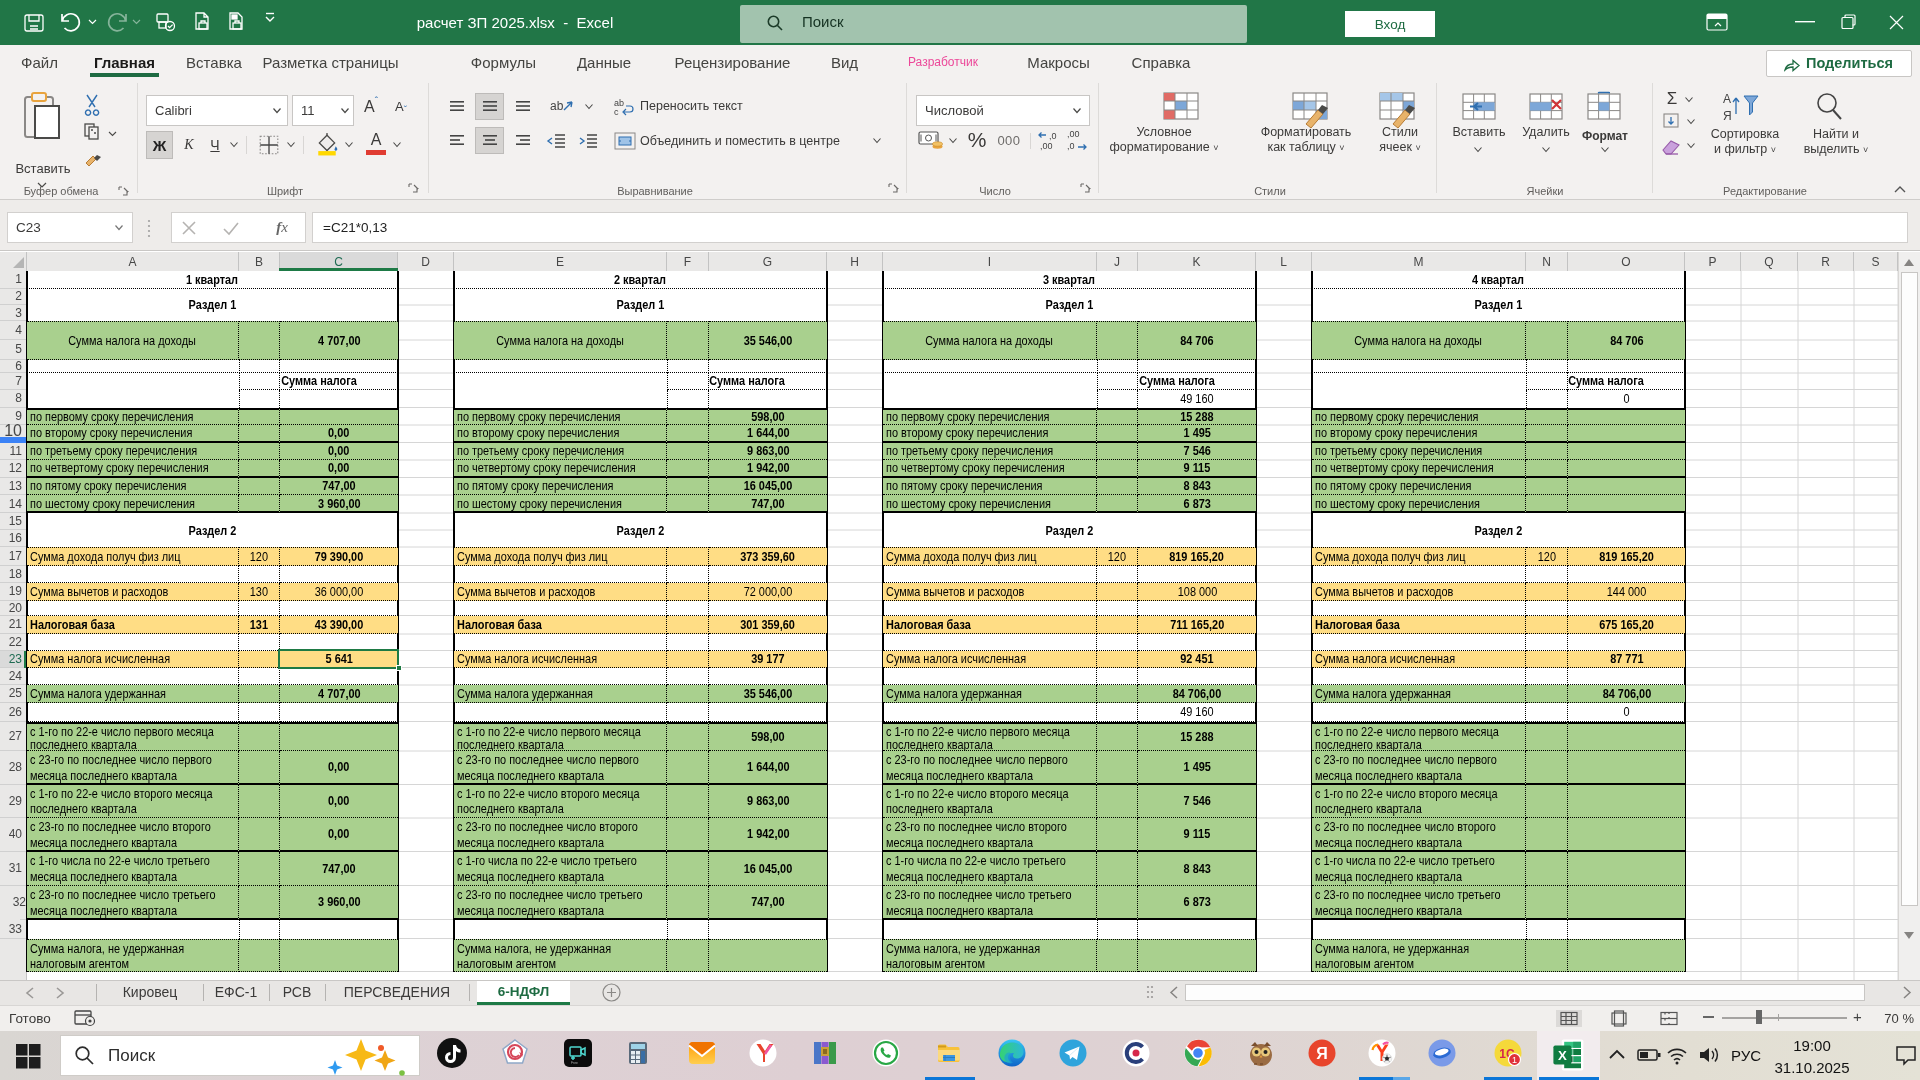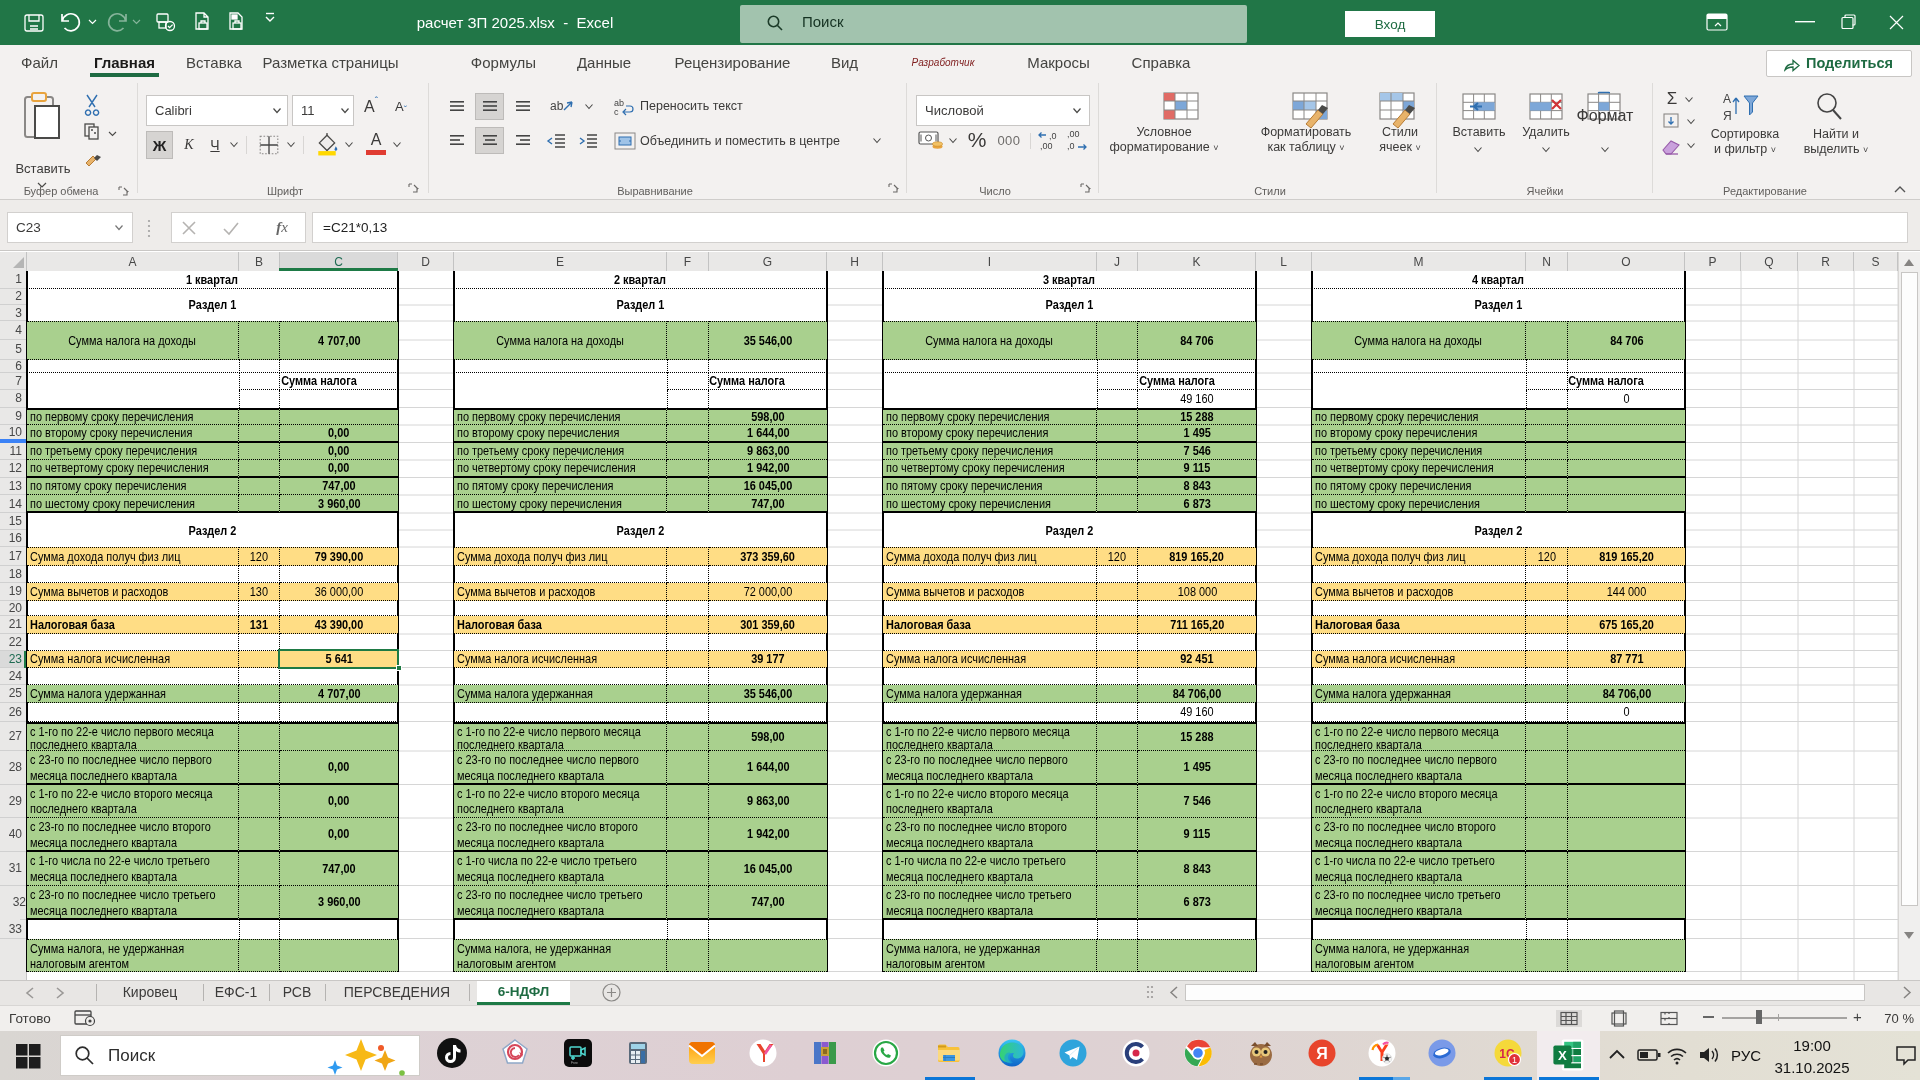--- a/index.html
+++ b/index.html
@@ -65,21 +65,21 @@
 <div style="left:0px;top:45px;width:1920px;height:155px;background:#f3f1f0;border-bottom:1px solid #cfcdcb;"></div>
 <div class="ct" style="left:12px;top:50px;width:55px;height:24px;color:#444441;font-size:15px;font-weight:400;justify-content:center;">Файл</div>
 <div class="ct" style="left:82px;top:50px;width:85px;height:24px;color:#1b1a19;font-size:15px;font-weight:700;justify-content:center;">Главная</div>
 <div style="left:90px;top:73px;width:69px;height:3.5px;background:#1e6b42;"></div>
 <div class="ct" style="left:177px;top:50px;width:74px;height:24px;color:#444441;font-size:15px;font-weight:400;justify-content:center;">Вставка</div>
 <div class="ct" style="left:272px;top:50px;width:117px;height:24px;color:#444441;font-size:15px;font-weight:400;justify-content:center;">Разметка страницы</div>
 <div class="ct" style="left:459px;top:50px;width:89px;height:24px;color:#444441;font-size:15px;font-weight:400;justify-content:center;">Формулы</div>
 <div class="ct" style="left:565px;top:50px;width:78px;height:24px;color:#444441;font-size:15px;font-weight:400;justify-content:center;">Данные</div>
 <div class="ct" style="left:658px;top:50px;width:149px;height:24px;color:#444441;font-size:15px;font-weight:400;justify-content:center;">Рецензирование</div>
 <div class="ct" style="left:822px;top:50px;width:45px;height:24px;color:#444441;font-size:15px;font-weight:400;justify-content:center;">Вид</div>
-<div class="ct" style="left:884px;top:50px;width:118px;height:24px;color:#7f1d1d;font-size:10px;font-weight:400;justify-content:center;font-style:italic;">Разработчик</div>
+<div class="ct" style="left:884px;top:50px;width:118px;height:24px;color:#ec4899;font-size:12px;font-weight:400;justify-content:center;">Разработчик</div>
 <div class="ct" style="left:1014px;top:50px;width:89px;height:24px;color:#444441;font-size:15px;font-weight:400;justify-content:center;">Макросы</div>
 <div class="ct" style="left:1121px;top:50px;width:80px;height:24px;color:#444441;font-size:15px;font-weight:400;justify-content:center;">Справка</div>
 <div style="left:1766px;top:50px;width:146px;height:27px;background:#fff;border:1px solid #c8c6c4;border-radius:2px;"></div>
 <svg style="left:1783px;top:55px;width:18px;height:17px" viewBox="0 0 18 17">
 <path d="M2 15 c1-4 4-6 8-6 v-3.5 l6 5 -6 5 v-3.5 c-3.5 0-6 1-8 3z" fill="none" stroke="#1e6b42" stroke-width="1.3"></path>
     </svg>
 <div class="cl" style="left:1806px;top:50px;width:110px;height:26px;color:#1e6b42;font-size:14.5px;font-weight:700;">Поделиться</div>
 <div style="left:137px;top:83px;width:1px;height:110px;background:#dddbd9;"></div>
 <div style="left:428px;top:83px;width:1px;height:110px;background:#dddbd9;"></div>
 <div style="left:906px;top:83px;width:1px;height:110px;background:#dddbd9;"></div>
@@ -318,21 +318,21 @@
 <div class="ct" style="left:1513px;top:124px;width:66px;height:16px;color:#3b3a39;font-size:12.5px;justify-content:center;">Удалить</div>
 <svg style="left:1541px;top:146px;width:10px;height:8px" viewBox="0 0 10 8">
       <path d="M1.5 1.5 l3.5 4 3.5-4" stroke="#4a4a48" stroke-width="1.1" fill="none"></path>
     </svg>
 <svg style="left:1585px;top:92px;width:38px;height:30px" viewBox="0 0 38 30">
       <rect x="3" y="2" width="32" height="25" fill="#fff" stroke="#8a8886" stroke-width="1.2"></rect>
       <path d="M3 10.3 h32 M3 18.6 h32 M13.6 2 v25 M24.3 2 v25" stroke="#8a8886" stroke-width="1"></path>
       <rect x="13.6" y="10.3" width="10.7" height="8.3" fill="#7da7d8"></rect>
       <path d="M13.6 0.5 h10.7 M13.6 0 v1.5 m10.7 -1.5 v1.5" stroke="#2f6fb0" stroke-width="1.4"></path>
     </svg>
-<div class="ct" style="left:1572px;top:108px;width:66px;height:16px;color:#3b3a39;font-size:16px;justify-content:center;">Формат</div>
+<div class="ct" style="left:1572px;top:128px;width:66px;height:16px;color:#3b3a39;font-size:12px;justify-content:center;font-weight:bold;">Формат</div>
 <svg style="left:1600px;top:146px;width:10px;height:8px" viewBox="0 0 10 8">
       <path d="M1.5 1.5 l3.5 4 3.5-4" stroke="#4a4a48" stroke-width="1.1" fill="none"></path>
     </svg>
 <div class="ct" style="left:1490px;top:184px;width:110px;height:14px;color:#605e5c;font-size:11px;justify-content:center;">Ячейки</div>
 <div class="ct" style="left:1660px;top:88px;width:24px;height:22px;color:#3b3a39;font-size:17px;justify-content:center;">Σ</div>
 <svg style="left:1684px;top:96px;width:10px;height:8px" viewBox="0 0 10 8">
       <path d="M1.5 1.5 l3.5 4 3.5-4" stroke="#4a4a48" stroke-width="1.1" fill="none"></path>
     </svg>
 <svg style="left:1662px;top:112px;width:20px;height:18px" viewBox="0 0 20 18">
 <rect x="2" y="2" width="14" height="13" fill="none" stroke="#8a8886" stroke-width="1.1"></rect>
@@ -422,21 +422,21 @@
 <div style="left:0px;top:271px;width:27px;height:709px;background:#e9e8e7;border-right:1px solid #c3c3c3;"></div>
 <div style="left:0px;top:271px;width:26px;height:17.5px;color:#474747;font-size:12px;justify-content:flex-end;padding-right:4px;border-bottom:1px solid #d0d0d0;align-items:center;display:flex;">1</div>
 <div style="left:0px;top:288.5px;width:26px;height:16.5px;color:#474747;font-size:12px;justify-content:flex-end;padding-right:4px;border-bottom:1px solid #d0d0d0;align-items:center;display:flex;">2</div>
 <div style="left:0px;top:305px;width:26px;height:16px;color:#474747;font-size:12px;justify-content:flex-end;padding-right:4px;border-bottom:1px solid #d0d0d0;align-items:center;display:flex;">3</div>
 <div style="left:0px;top:321px;width:26px;height:19px;color:#474747;font-size:12px;justify-content:flex-end;padding-right:4px;border-bottom:1px solid #d0d0d0;align-items:center;display:flex;">4</div>
 <div style="left:0px;top:340px;width:26px;height:19.5px;color:#474747;font-size:12px;justify-content:flex-end;padding-right:4px;border-bottom:1px solid #d0d0d0;align-items:center;display:flex;">5</div>
 <div style="left:0px;top:359.5px;width:26px;height:13.5px;color:#474747;font-size:12px;justify-content:flex-end;padding-right:4px;border-bottom:1px solid #d0d0d0;align-items:center;display:flex;">6</div>
 <div style="left:0px;top:373px;width:26px;height:16.5px;color:#474747;font-size:12px;justify-content:flex-end;padding-right:4px;border-bottom:1px solid #d0d0d0;align-items:center;display:flex;">7</div>
 <div style="left:0px;top:389.5px;width:26px;height:18.0px;color:#474747;font-size:12px;justify-content:flex-end;padding-right:4px;border-bottom:1px solid #d0d0d0;align-items:center;display:flex;">8</div>
 <div style="left:0px;top:407.5px;width:26px;height:17.5px;color:#474747;font-size:12px;justify-content:flex-end;padding-right:4px;border-bottom:1px solid #d0d0d0;align-items:center;display:flex;">9</div>
-<div style="left:0px;top:425px;width:26px;height:17.5px;color:#474747;font-size:12px;justify-content:flex-end;padding-right:4px;border-bottom:4px solid #3b82f6;align-items:center;display:flex;">10</div>
+<div style="left:0px;top:425px;width:26px;height:17.5px;color:#474747;font-size:16px;justify-content:flex-end;padding-right:4px;border-bottom:6px solid #3b82f6;align-items:center;display:flex;">10</div>
 <div style="left:0px;top:442.5px;width:26px;height:17.5px;color:#474747;font-size:12px;justify-content:flex-end;padding-right:4px;border-bottom:1px solid #d0d0d0;align-items:center;display:flex;">11</div>
 <div style="left:0px;top:460px;width:26px;height:17.5px;color:#474747;font-size:12px;justify-content:flex-end;padding-right:4px;border-bottom:1px solid #d0d0d0;align-items:center;display:flex;">12</div>
 <div style="left:0px;top:477.5px;width:26px;height:17.5px;color:#474747;font-size:12px;justify-content:flex-end;padding-right:4px;border-bottom:1px solid #d0d0d0;align-items:center;display:flex;">13</div>
 <div style="left:0px;top:495px;width:26px;height:18px;color:#474747;font-size:12px;justify-content:flex-end;padding-right:4px;border-bottom:1px solid #d0d0d0;align-items:center;display:flex;">14</div>
 <div style="left:0px;top:513px;width:26px;height:17px;color:#474747;font-size:12px;justify-content:flex-end;padding-right:4px;border-bottom:1px solid #d0d0d0;align-items:center;display:flex;">15</div>
 <div style="left:0px;top:530px;width:26px;height:17px;color:#474747;font-size:12px;justify-content:flex-end;padding-right:4px;border-bottom:1px solid #d0d0d0;align-items:center;display:flex;">16</div>
 <div style="left:0px;top:547px;width:26px;height:18.5px;color:#474747;font-size:12px;justify-content:flex-end;padding-right:4px;border-bottom:1px solid #d0d0d0;align-items:center;display:flex;">17</div>
 <div style="left:0px;top:565.5px;width:26px;height:17.0px;color:#474747;font-size:12px;justify-content:flex-end;padding-right:4px;border-bottom:1px solid #d0d0d0;align-items:center;display:flex;">18</div>
 <div style="left:0px;top:582.5px;width:26px;height:18.0px;color:#474747;font-size:12px;justify-content:flex-end;padding-right:4px;border-bottom:1px solid #d0d0d0;align-items:center;display:flex;">19</div>
 <div style="left:0px;top:600.5px;width:26px;height:15.0px;color:#474747;font-size:12px;justify-content:flex-end;padding-right:4px;border-bottom:1px solid #d0d0d0;align-items:center;display:flex;">20</div>

